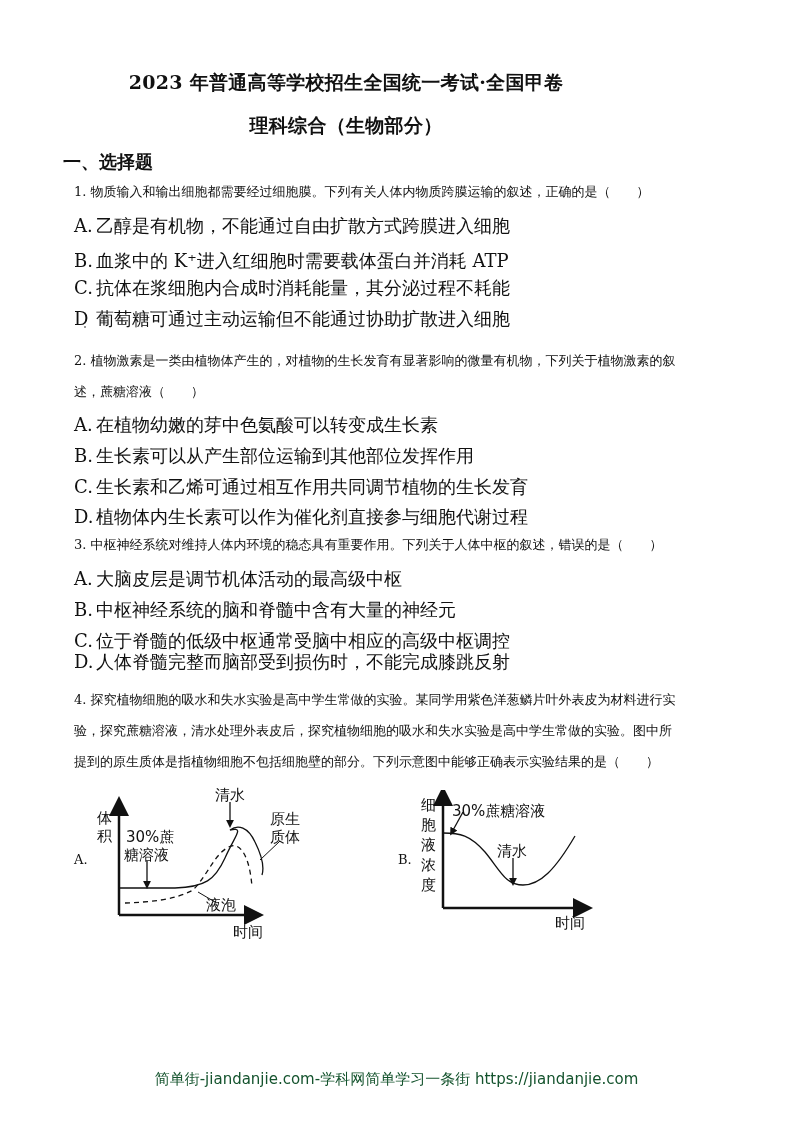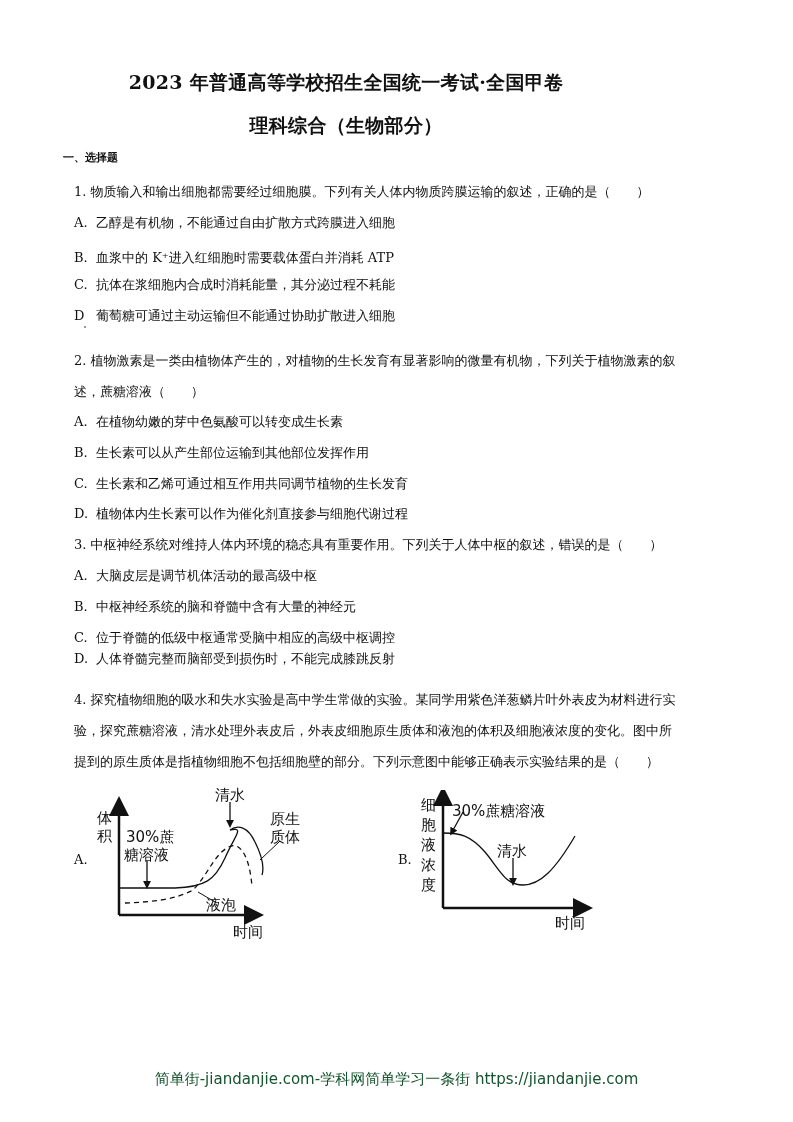--- a/index.html
+++ b/index.html
@@ -2,23 +2,23 @@
 <html><head>
 <meta charset="utf-8">
 <style>
   html,body{margin:0;padding:0;background:#fff;}
   body{width:793px;height:1122px;position:relative;overflow:hidden;color:#111;
        font-family:"DejaVu Serif","Liberation Serif",serif;}
   .title{position:absolute;left:0;width:692px;text-align:center;font-weight:bold;
          font-size:19px;letter-spacing:0.3px;}
   .t1{top:70px;}
   .t2{top:113px;}
-  .section{position:absolute;left:63px;top:150px;font-weight:bold;font-size:11px;}
+  .section{position:absolute;left:63px;top:150px;font-weight:bold;font-size:18px;}
   .line{position:absolute;left:74px;font-size:13px;white-space:nowrap;}
-  .opt{position:absolute;left:74px;font-size:13px;white-space:nowrap;}
+  .opt{position:absolute;left:74px;font-size:18px;white-space:nowrap;}
   .opt .lbl{display:inline-block;width:22px;}
   .dot{position:absolute;left:84px;top:326px;width:2px;height:2px;background:#999;}
   .chart{position:absolute;}
   .chart svg text{font-family:"DejaVu Sans","Liberation Sans",sans-serif;font-size:15px;fill:#111;}
   .chart-label{position:absolute;font-size:13px;}
   .footer{position:absolute;left:0;width:793px;top:1070px;text-align:center;font-size:15px;color:#14532d;
           font-family:"DejaVu Sans","Liberation Sans",sans-serif;}
 </style>
 </head>
 <body>
@@ -41,21 +41,21 @@
 <div class="opt" style="top:475px"><span class="lbl">C.</span><span>生长素和乙烯可通过相互作用共同调节植物的生长发育</span></div>
 <div class="opt" style="top:505px"><span class="lbl">D.</span><span>植物体内生长素可以作为催化剂直接参与细胞代谢过程</span></div>
 
 <div class="line" style="top:536px">3. 中枢神经系统对维持人体内环境的稳态具有重要作用。下列关于人体中枢的叙述，错误的是（　　）</div>
 <div class="opt" style="top:567px"><span class="lbl">A.</span><span>大脑皮层是调节机体活动的最高级中枢</span></div>
 <div class="opt" style="top:598px"><span class="lbl">B.</span><span>中枢神经系统的脑和脊髓中含有大量的神经元</span></div>
 <div class="opt" style="top:629px"><span class="lbl">C.</span><span>位于脊髓的低级中枢通常受脑中相应的高级中枢调控</span></div>
 <div class="opt" style="top:650px"><span class="lbl">D.</span><span>人体脊髓完整而脑部受到损伤时，不能完成膝跳反射</span></div>
 
 <div class="line" style="top:691px">4. 探究植物细胞的吸水和失水实验是高中学生常做的实验。某同学用紫色洋葱鳞片叶外表皮为材料进行实</div>
-<div class="line" style="top:722px">验，探究蔗糖溶液，清水处理外表皮后，外表皮细胞原生质体和液泡的体积及细胞液浓度的变化。图中所</div>
+<div class="line" style="top:722px">验，探究蔗糖溶液，清水处理外表皮后，探究植物细胞的吸水和失水实验是高中学生常做的实验。图中所</div>
 <div class="line" style="top:753px">提到的原生质体是指植物细胞不包括细胞壁的部分。下列示意图中能够正确表示实验结果的是（　　）</div>
 
 <div class="chart-label" style="left:74px;top:852px">A.</div>
 <div class="chart" style="left:90px;top:780px;width:220px;height:165px">
   <svg width="220" height="165" viewBox="0 0 220 165" xmlns="http://www.w3.org/2000/svg">
     <defs>
       <marker id="arrA" markerWidth="8" markerHeight="8" refX="4" refY="4" orient="auto">
         <path d="M0,0 L8,4 L0,8 Z" fill="#111"></path>
       </marker>
       <marker id="arrS" markerWidth="6" markerHeight="6" refX="3" refY="3" orient="auto">

